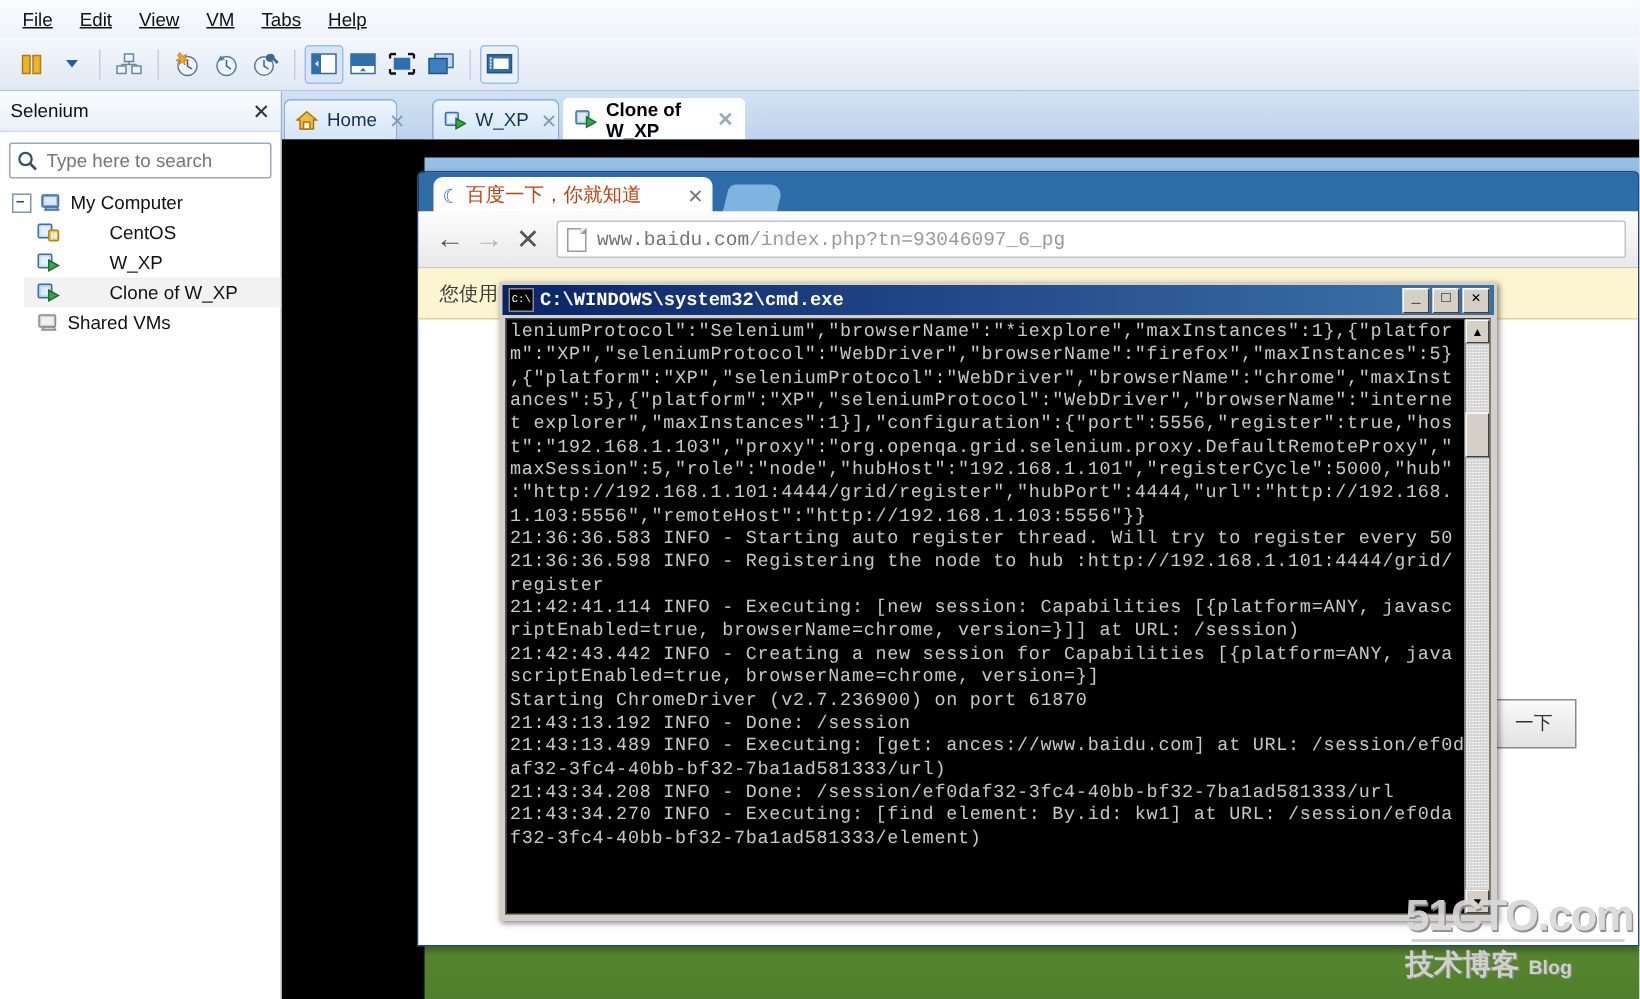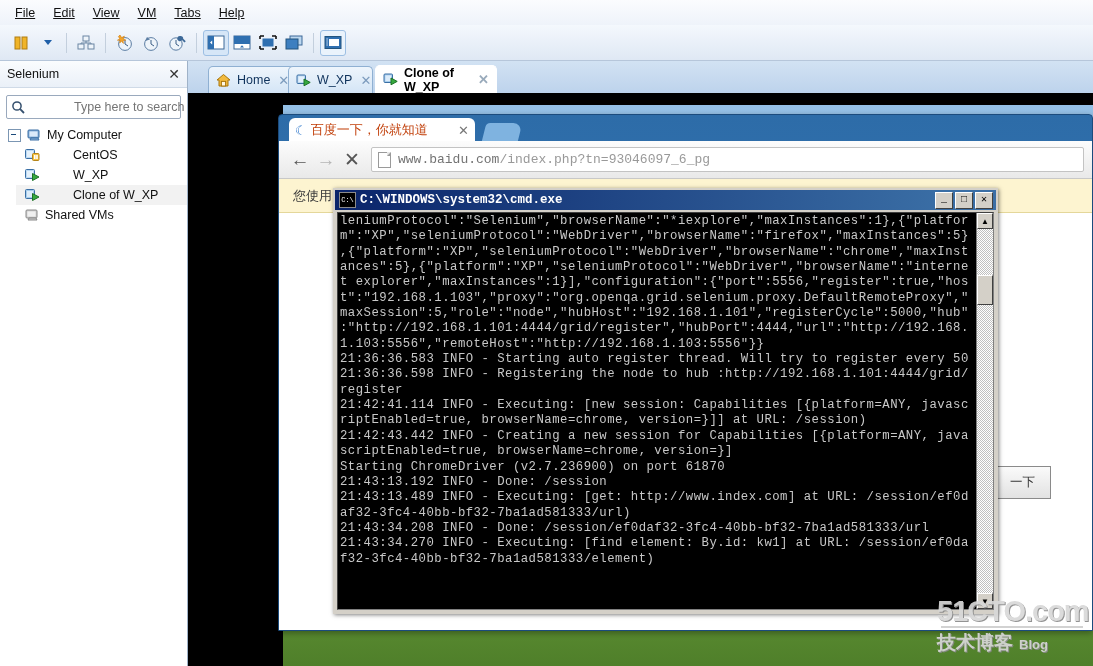--- a/index.html
+++ b/index.html
@@ -35,21 +35,21 @@
 
   
   .library{position:absolute;left:0;top:61px;width:188px;height:605px;
            background:#ffffff;border-right:1px solid #9fb2c8;box-sizing:border-box;}
   .lib-head{height:26px;display:flex;align-items:center;justify-content:space-between;
             padding:0 7px;background:linear-gradient(#fafcfe,#eaf0f8);
             border-bottom:1px solid #cfdae7;}
   .lib-title{font-size:12.5px;color:#111;}
   .lib-x{font-size:14px;color:#333;cursor:pointer;line-height:1;}
   .searchwrap{margin:7px 6px 6px 6px;height:24px;border:1px solid #9aa9bd;background:#fff;
-              display:flex;align-items:center;padding:0 4px;box-sizing:border-box;border-radius:2px;gap:43px;}
+              display:flex;align-items:center;padding:0 4px;box-sizing:border-box;border-radius:2px;}
   .search-ico{width:14px;height:14px;flex:0 0 14px;margin-right:4px;}
   .search-in{flex:1;border:0;outline:0;font-size:12.5px;color:#8a8a8a;
              font-family:"Liberation Sans",sans-serif;background:transparent;}
   .search-caret{width:0;height:0;border-left:4px solid transparent;border-right:4px solid transparent;
                 border-top:5px solid #333;margin-left:3px;}
   .tree{margin-top:4px;font-size:12.5px;color:#111;}
   .tnode{display:flex;align-items:center;height:20px;padding-left:8px;white-space:nowrap;}
   .tnode.sel-row{background:#f2f2f2;}
   .expander{width:11px;height:11px;border:1px solid #7b96b3;background:#fff;
             margin-right:5px;position:relative;flex:0 0 11px;}
@@ -323,21 +323,21 @@
               <rect x="3.4" y="4.4" width="8.2" height="5.2" fill="#f0f0f0"></rect>
               <path d="M4 13 h9 l-1-2 H5z" fill="#cfcfcf" stroke="#8a8a8a"></path>
             </svg>
         </span>
         <span>Shared VMs</span>
       </div>
     </div>
   </div>
 
   <div class="tabstrip">
-    <div class="tab" style="left:20px;width:86px">
+    <div class="tab" style="left:1px;width:76px">
       <span class="tico">
         <svg width="15" height="15" viewBox="0 0 15 15">
             <path d="M7.5 1.5 L14 7 H12 V13 H3 V7 H1z" fill="#f2ba3e" stroke="#a9760d"></path>
             <rect x="5.4" y="8.4" width="4.2" height="4.6" fill="#fff9e6" stroke="#a9760d"></rect>
           </svg>
       </span>
       <span>Home</span>
       <span class="tx">✕</span>
     </div>
 
@@ -433,21 +433,21 @@
           <div class="cmd-line">1.103:5556","remoteHost":"http://192.168.1.103:5556"}}</div>
           <div class="cmd-line">21:36:36.583 INFO - Starting auto register thread. Will try to register every 50</div>
           <div class="cmd-line">21:36:36.598 INFO - Registering the node to hub :http://192.168.1.101:4444/grid/</div>
           <div class="cmd-line">register</div>
           <div class="cmd-line">21:42:41.114 INFO - Executing: [new session: Capabilities [{platform=ANY, javasc</div>
           <div class="cmd-line">riptEnabled=true, browserName=chrome, version=}]] at URL: /session)</div>
           <div class="cmd-line">21:42:43.442 INFO - Creating a new session for Capabilities [{platform=ANY, java</div>
           <div class="cmd-line">scriptEnabled=true, browserName=chrome, version=}]</div>
           <div class="cmd-line">Starting ChromeDriver (v2.7.236900) on port 61870</div>
           <div class="cmd-line">21:43:13.192 INFO - Done: /session</div>
-          <div class="cmd-line">21:43:13.489 INFO - Executing: [get: http://www.index.com] at URL: /session/ef0d</div>
+          <div class="cmd-line">21:43:13.489 INFO - Executing: [get: ances://www.baidu.com] at URL: /session/ef0d</div>
           <div class="cmd-line">af32-3fc4-40bb-bf32-7ba1ad581333/url)</div>
           <div class="cmd-line">21:43:34.208 INFO - Done: /session/ef0daf32-3fc4-40bb-bf32-7ba1ad581333/url</div>
           <div class="cmd-line">21:43:34.270 INFO - Executing: [find element: By.id: kw1] at URL: /session/ef0da</div>
           <div class="cmd-line">f32-3fc4-40bb-bf32-7ba1ad581333/element)</div>
         </div>
       <div class="cmd-sb">
         <div class="sb-arrow">▲</div>
         <div class="sb-track"></div>
         <div class="sb-thumb"></div>
         <div class="sb-arrow sb-bot">▼</div>

